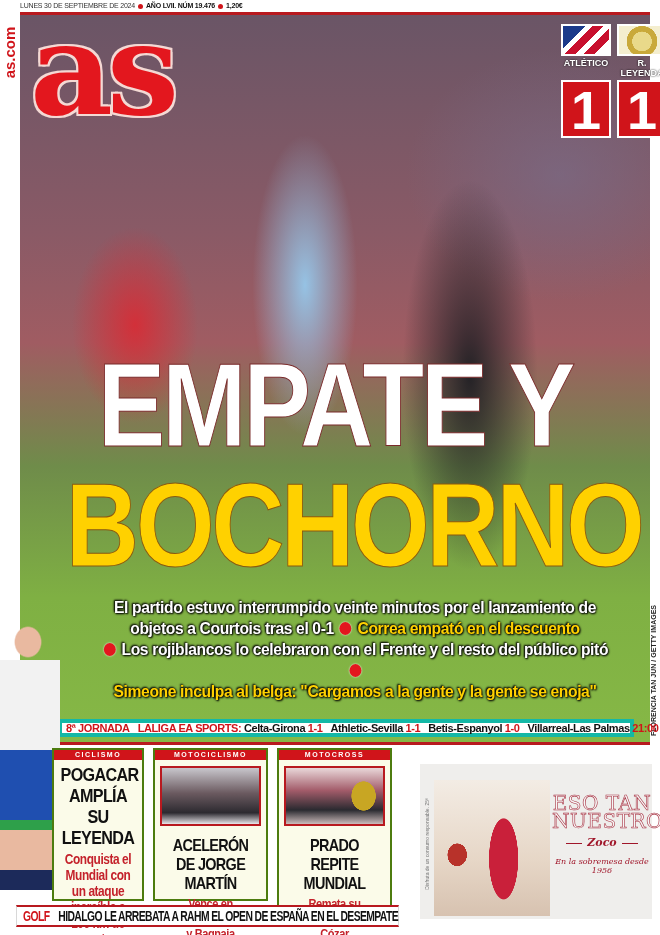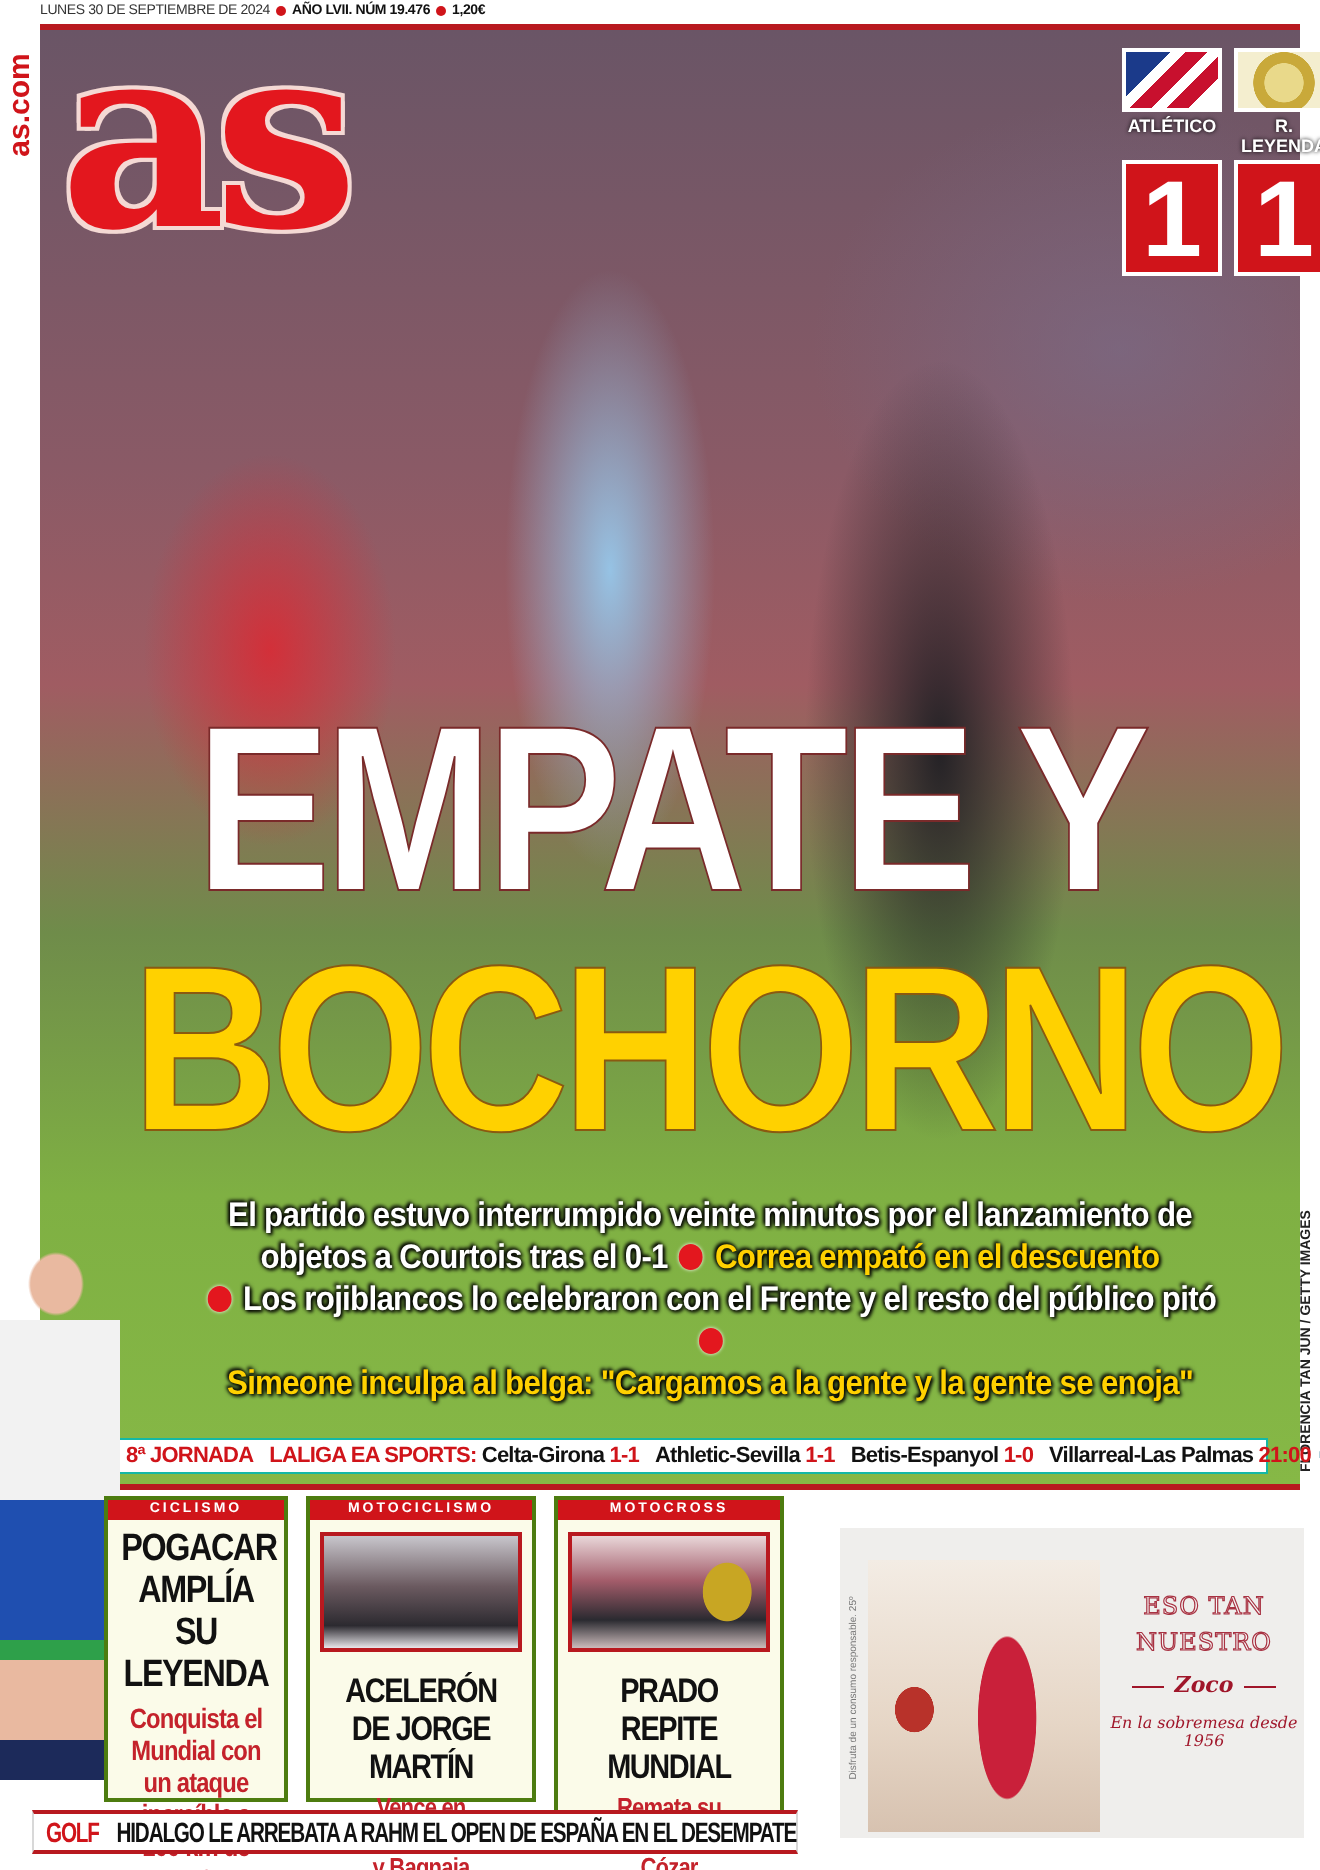--- a/index.html
+++ b/index.html
@@ -30,21 +30,21 @@
   .headline{position:absolute;left:22px;width:626px;text-align:center;font-family:"Liberation Sans",sans-serif;font-weight:bold;letter-spacing:-4px;transform:scaleX(0.86);transform-origin:center;}
   .h1{top:350px;font-size:118px;line-height:110px;color:#ffffff;-webkit-text-stroke:1px #7a2a2a;}
   .h2{top:470px;font-size:118px;line-height:110px;color:#ffd100;-webkit-text-stroke:1px #8a5a10;}
   .subhead{position:absolute;left:70px;top:597px;width:570px;text-align:center;font-weight:bold;font-size:17px;line-height:21px;letter-spacing:-0.4px;transform:scaleX(0.92);transform-origin:center;
     text-shadow:1px 1px 2px #000,-1px -1px 2px #000,0 0 3px #000;}
   .subhead .w{color:#ffffff;}
   .subhead .y{color:#ffd100;}
   .subhead .rdot{display:inline-block;width:13px;height:13px;border-radius:50%;background:#e3171e;vertical-align:-1px;margin:0 2px;box-shadow:0 0 2px #fff;}
   .credit{position:absolute;left:647px;top:590px;width:12px;height:160px;display:flex;align-items:center;justify-content:center;}
   .credit span{transform:rotate(-90deg);font-size:7px;font-weight:bold;color:#222;white-space:nowrap;}
-  .results{position:absolute;left:58px;top:719px;width:576px;height:18px;background:#fff;border:1px solid #14b8a6;display:flex;align-items:center;font-size:11px;font-weight:bold;white-space:nowrap;letter-spacing:-0.4px;padding-left:4px;box-sizing:border-box;}
+  .results{position:absolute;left:58px;top:719px;width:576px;height:18px;background:#fff;border:4px solid #14b8a6;display:flex;align-items:center;font-size:11px;font-weight:bold;white-space:nowrap;letter-spacing:-0.4px;padding-left:4px;box-sizing:border-box;}
   .results .red{color:#d0141a;}
   .results .dk{color:#111;}
   .results .odot{display:inline-block;width:8px;height:8px;border-radius:50%;background:#f39a1f;margin:0 4px;}
   .results .ch{font-size:5px;color:#2a7a9a;margin-left:4px;line-height:6px;}
   .bottom-band{position:absolute;left:20px;top:742px;width:630px;height:3px;background:#b8191f;}
   .cyclist{position:absolute;left:0;top:590px;width:60px;height:315px;
     background:
       radial-gradient(ellipse 14px 16px at 28px 52px,#e9b9a0 90%,transparent 100%),
       linear-gradient(180deg,transparent 0 70px,#f2f2f2 70px 160px,#1f4fb0 160px 230px,#2ea04a 230px 240px,#e9b9a0 240px 280px,#1c2a5a 280px 300px,#fff 300px);
     border-radius:8px 8px 0 0;}
@@ -66,21 +66,21 @@
   .golf span{display:inline-block;transform:scaleX(0.86);transform-origin:left;}
   .golf .tagtxt{color:#d0141a;margin-right:5px;}
   .golf .txt{color:#111;}
   .ad{position:absolute;left:410px;top:750px;width:245px;height:175px;background:#ffffff;}
   .ad-inner{position:absolute;left:10px;top:14px;width:232px;height:155px;background:#efeeec;}
   .ad-photo{position:absolute;left:14px;top:16px;width:116px;height:136px;
     background:radial-gradient(ellipse 18px 50px at 60% 58%,#c9203a 0 80%,transparent 82%),radial-gradient(ellipse 12px 14px at 20% 55%,#b8322a 0 80%,transparent 82%),linear-gradient(180deg,#f3ece4 0%,#e6d6c6 60%,#d7c2b0 100%);}
   .ad-vert{position:absolute;left:2px;top:10px;width:10px;height:140px;display:flex;align-items:center;justify-content:center;}
   .ad-vert span{transform:rotate(-90deg);font-size:5px;color:#777;white-space:nowrap;}
   .ad-text{position:absolute;left:132px;top:30px;width:100px;text-align:center;}
-  .ad-slogan{font-family:"DejaVu Serif",serif;font-size:12px;line-height:18px;color:#f6f6f6;-webkit-text-stroke:0.6px #a83242;letter-spacing:0.5px;}
+  .ad-slogan{font-family:"DejaVu Serif",serif;font-size:20px;line-height:18px;color:#f6f6f6;-webkit-text-stroke:0.6px #a83242;letter-spacing:0.5px;}
   .ad-brand{font-family:"DejaVu Serif",serif;font-style:italic;font-weight:bold;color:#a0162a;font-size:11px;margin-top:6px;}
   .ad-brand:before,.ad-brand:after{content:"";display:inline-block;width:16px;height:1px;background:#a0162a;vertical-align:middle;margin:0 5px;}
   .ad-tag{font-family:"DejaVu Serif",serif;font-style:italic;font-size:8px;color:#a0162a;margin-top:8px;}
 </style>
 </head>
 <body>
 
 <div class="dateline">
   <span>LUNES 30 DE SEPTIEMBRE DE 2024</span><span class="dot"></span><b>AÑO LVII.</b> <b>NÚM 19.476</b><span class="dot"></span><b>1,20€</b>
 </div>

